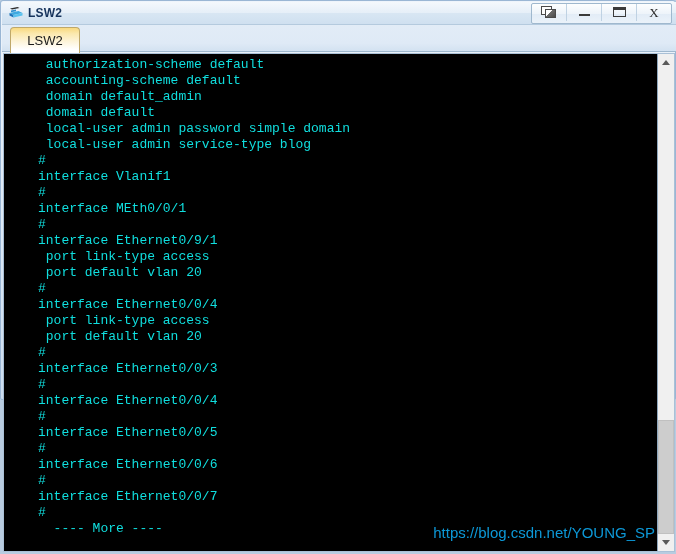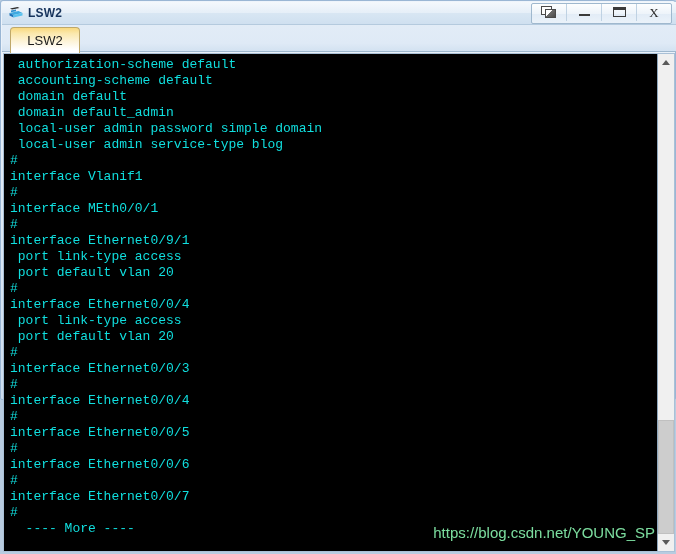--- a/index.html
+++ b/index.html
@@ -137,20 +137,21 @@
   
   .term-frame {
     position: absolute;
     left: 2px; top: 52px;
     width: 672px;
     height: 499px;
     box-sizing: border-box;
     background: #000000;
     border: 1px solid #a9c0d6;
     display: flex;
+    padding-left: 28px;
   }
   .term-inner {
     position: relative;
     flex: 1 1 auto;
     background: #000000;
     overflow: hidden;
     padding-left: 6px;
     padding-top: 3px;
   }
   .term-line {
@@ -162,21 +163,21 @@
     letter-spacing: 0px;
   }
 
   
   .watermark {
     position: absolute;
     right: 2px;
     bottom: 10px;
     font-family: "Liberation Sans", sans-serif;
     font-size: 15px;
-    color: #86efac;
+    color: #0ea5e9;
     white-space: nowrap;
     opacity: 0.92;
     pointer-events: none;
   }
 
   
   .scrollbar {
     flex: none;
     width: 17px;
     background: #f0f0f0;
@@ -251,22 +252,22 @@
   <div class="tabstrip">
     <div class="tab">
       <span class="tab-label">LSW2</span>
     </div>
   </div>
 
   <div class="term-frame">
     <div class="term-inner" id="term-inner">
       <div class="term-line"> authorization-scheme default</div>
         <div class="term-line"> accounting-scheme default</div>
+        <div class="term-line"> domain default_admin</div>
         <div class="term-line"> domain default</div>
-        <div class="term-line"> domain default_admin</div>
         <div class="term-line"> local-user admin password simple domain</div>
         <div class="term-line"> local-user admin service-type blog</div>
         <div class="term-line">#</div>
         <div class="term-line">interface Vlanif1</div>
         <div class="term-line">#</div>
         <div class="term-line">interface MEth0/0/1</div>
         <div class="term-line">#</div>
         <div class="term-line">interface Ethernet0/9/1</div>
         <div class="term-line"> port link-type access</div>
         <div class="term-line"> port default vlan 20</div>

